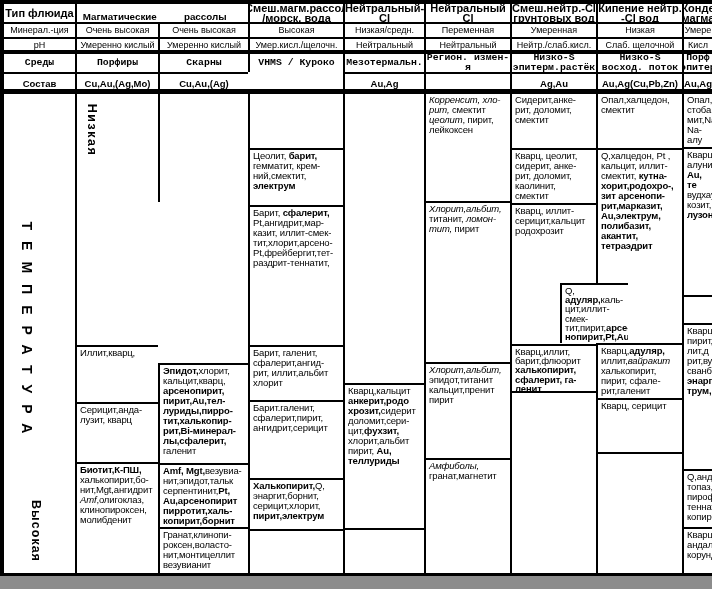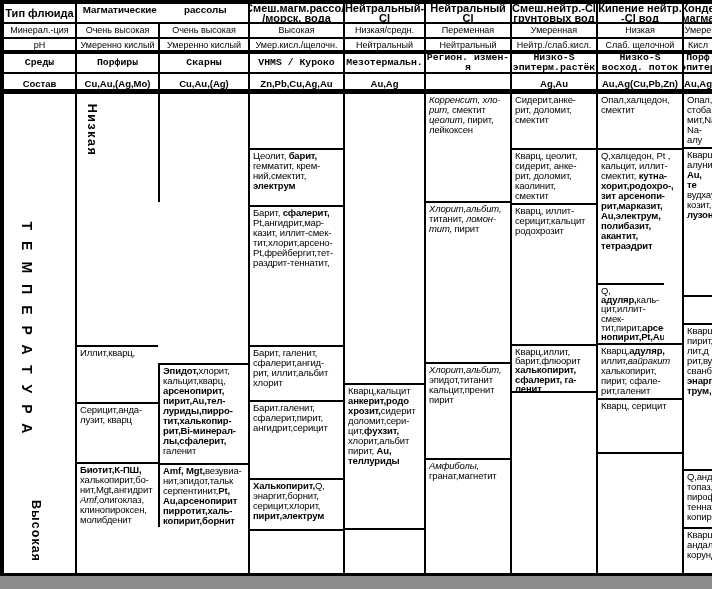--- a/index.html
+++ b/index.html
@@ -8,21 +8,21 @@
   .table-bg{position:absolute;left:0;top:0;width:712px;height:576px;background:#fff;
         border-top:3px solid #000;border-left:3px solid #000;border-bottom:3px solid #000;
         box-sizing:border-box;}
   .cell{position:absolute;box-sizing:border-box;border-top:2px solid #000;border-left:2px solid #000;
         overflow:hidden;}
   .hdr{display:flex;align-items:center;justify-content:center;text-align:center;white-space:pre-line;}
   .hdr1{font-weight:bold;font-size:11px;line-height:10px;}
   .hdr2{font-size:9px;line-height:9px;}
   .hdr4{font-weight:bold;font-size:9.8px;line-height:10px;font-family:Liberation Mono, monospace;}
   .hdr5{font-weight:bold;font-size:9.5px;}
-  .merged{display:flex;align-items:flex-start;}
+  .merged{display:flex;align-items:flex-end;}
   .merged span{flex:1;text-align:center;font-weight:bold;font-size:9.8px;}
   .bodycell{font-size:9.5px;line-height:10px;letter-spacing:-0.15px;padding:1px 1px 0 3px;}
   .bodycell.tight{line-height:9.2px;}
   .b{font-weight:bold;}
   .i{font-style:italic;}
   .hline{position:absolute;left:0;width:712px;height:3px;background:#000;}
   .vlabel{position:absolute;font-weight:bold;transform:rotate(90deg);white-space:nowrap;
           text-align:center;}
   #temp-axis{left:-98px;top:325px;width:250px;font-size:14px;letter-spacing:11px;}
   #temp-low{left:60px;top:123px;width:64px;font-size:12.5px;letter-spacing:1.5px;}
@@ -83,21 +83,20 @@
   <div class="cell hdr hdr4" style="left:510px;top:52px;width:86px;height:20px">Низко-S
 эпитерм.растёк</div>
   <div class="cell hdr hdr4" style="left:596px;top:52px;width:86px;height:20px">Низко-S
 восход. поток</div>
   <div class="cell hdr hdr4" style="left:682px;top:52px;width:30px;height:20px">Порф
 эпитер</div>
 
   <div class="cell hdr hdr5" style="left:2px;top:72px;width:73px;height:20px">Состав</div>
   <div class="cell hdr hdr5" style="left:75px;top:72px;width:83px;height:20px">Cu,Au,(Ag,Mo)</div>
   <div class="cell hdr hdr5" style="left:158px;top:72px;width:90px;height:20px">Cu,Au,(Ag)</div>
-  <div class="cell hdr hdr5" style="left:248px;top:72px;width:95px;height:20px">Zn,Pb,Cu,Ag,Au</div>
   <div class="cell hdr hdr5" style="left:343px;top:72px;width:81px;height:20px">Au,Ag</div>
   <div class="cell hdr hdr5" style="left:424px;top:72px;width:86px;height:20px"></div>
   <div class="cell hdr hdr5" style="left:596px;top:72px;width:86px;height:20px">Au,Ag(Cu,Pb,Zn)</div>
   <div class="cell hdr hdr5" style="left:510px;top:72px;width:86px;height:20px">Ag,Au</div>
   <div class="cell hdr hdr5" style="left:682px;top:72px;width:30px;height:20px">Au,Ag</div>
 
   <div class="hline" style="top:89px"></div>
 
   <div class="cell" style="left:2px;top:92px;width:73px;height:481px"></div>
   <div class="vlabel" id="temp-low">Низкая</div>
@@ -134,20 +133,26 @@
       <div><span>галенит</span></div>
     </div>
   <div class="cell bodycell" style="left:158px;top:463px;width:90px;height:64px">
       <div><span class="b">Amf, Mgt,</span><span>везувиа-</span></div>
       <div><span>нит,эпидот,тальк</span></div>
       <div><span>серпентинит,</span><span class="b">Pt,</span></div>
       <div><span class="b">Au,арсенопирит</span></div>
       <div><span class="b">пирротит,халь-</span></div>
       <div><span class="b">копирит,борнит</span></div>
     </div>
+  <div class="cell bodycell" style="left:158px;top:527px;width:90px;height:46px">
+      <div><span>Гранат,клинопи-</span></div>
+      <div><span>роксен,воласто-</span></div>
+      <div><span>нит,монтицеллит</span></div>
+      <div><span>везувианит</span></div>
+    </div>
 
   <div class="cell bodycell" style="left:248px;top:92px;width:95px;height:56px"></div>
   <div class="cell bodycell" style="left:248px;top:148px;width:95px;height:57px">
       <div><span>Цеолит, </span><span class="b">барит,</span></div>
       <div><span>гемматит, крем-</span></div>
       <div><span>ний,смектит,</span></div>
       <div><span class="b">электрум</span></div>
     </div>
   <div class="cell bodycell" style="left:248px;top:205px;width:95px;height:140px">
       <div><span>Барит, </span><span class="b">сфалерит,</span></div>
@@ -246,21 +251,21 @@
       <div><span>кальцит, иллит-</span></div>
       <div><span>смектит, </span><span class="b">кутна-</span></div>
       <div><span class="b">хорит,родохро-,</span></div>
       <div><span class="b">зит арсенопи-</span></div>
       <div><span class="b">рит,марказит,</span></div>
       <div><span class="b">Au,электрум,</span></div>
       <div><span class="b">полибазит,</span></div>
       <div><span class="b">акантит,</span></div>
       <div><span class="b">тетраэдрит</span></div>
     </div>
-  <div class="cell bodycell tight" style="left:596px;top:283px;width:68px;height:60px">
+  <div class="cell bodycell tight" style="left:560px;top:283px;width:68px;height:60px">
       <div><span>Q, </span><span class="b">адуляр,</span><span>каль-</span></div>
       <div><span>цит,иллит-смек-</span></div>
       <div><span>тит,пирит,</span><span class="b">арсе-</span></div>
       <div><span class="b">нопирит,Pt,Au,</span></div>
       <div><span class="b">электрум</span></div>
       <div><span class="b">тетраэдрит</span></div>
     </div>
   <div class="cell bodycell" style="left:596px;top:343px;width:86px;height:55px">
       <div><span>Кварц,</span><span class="b">адуляр,</span></div>
       <div><span>иллит,</span><span class="i">вайракит</span></div>

